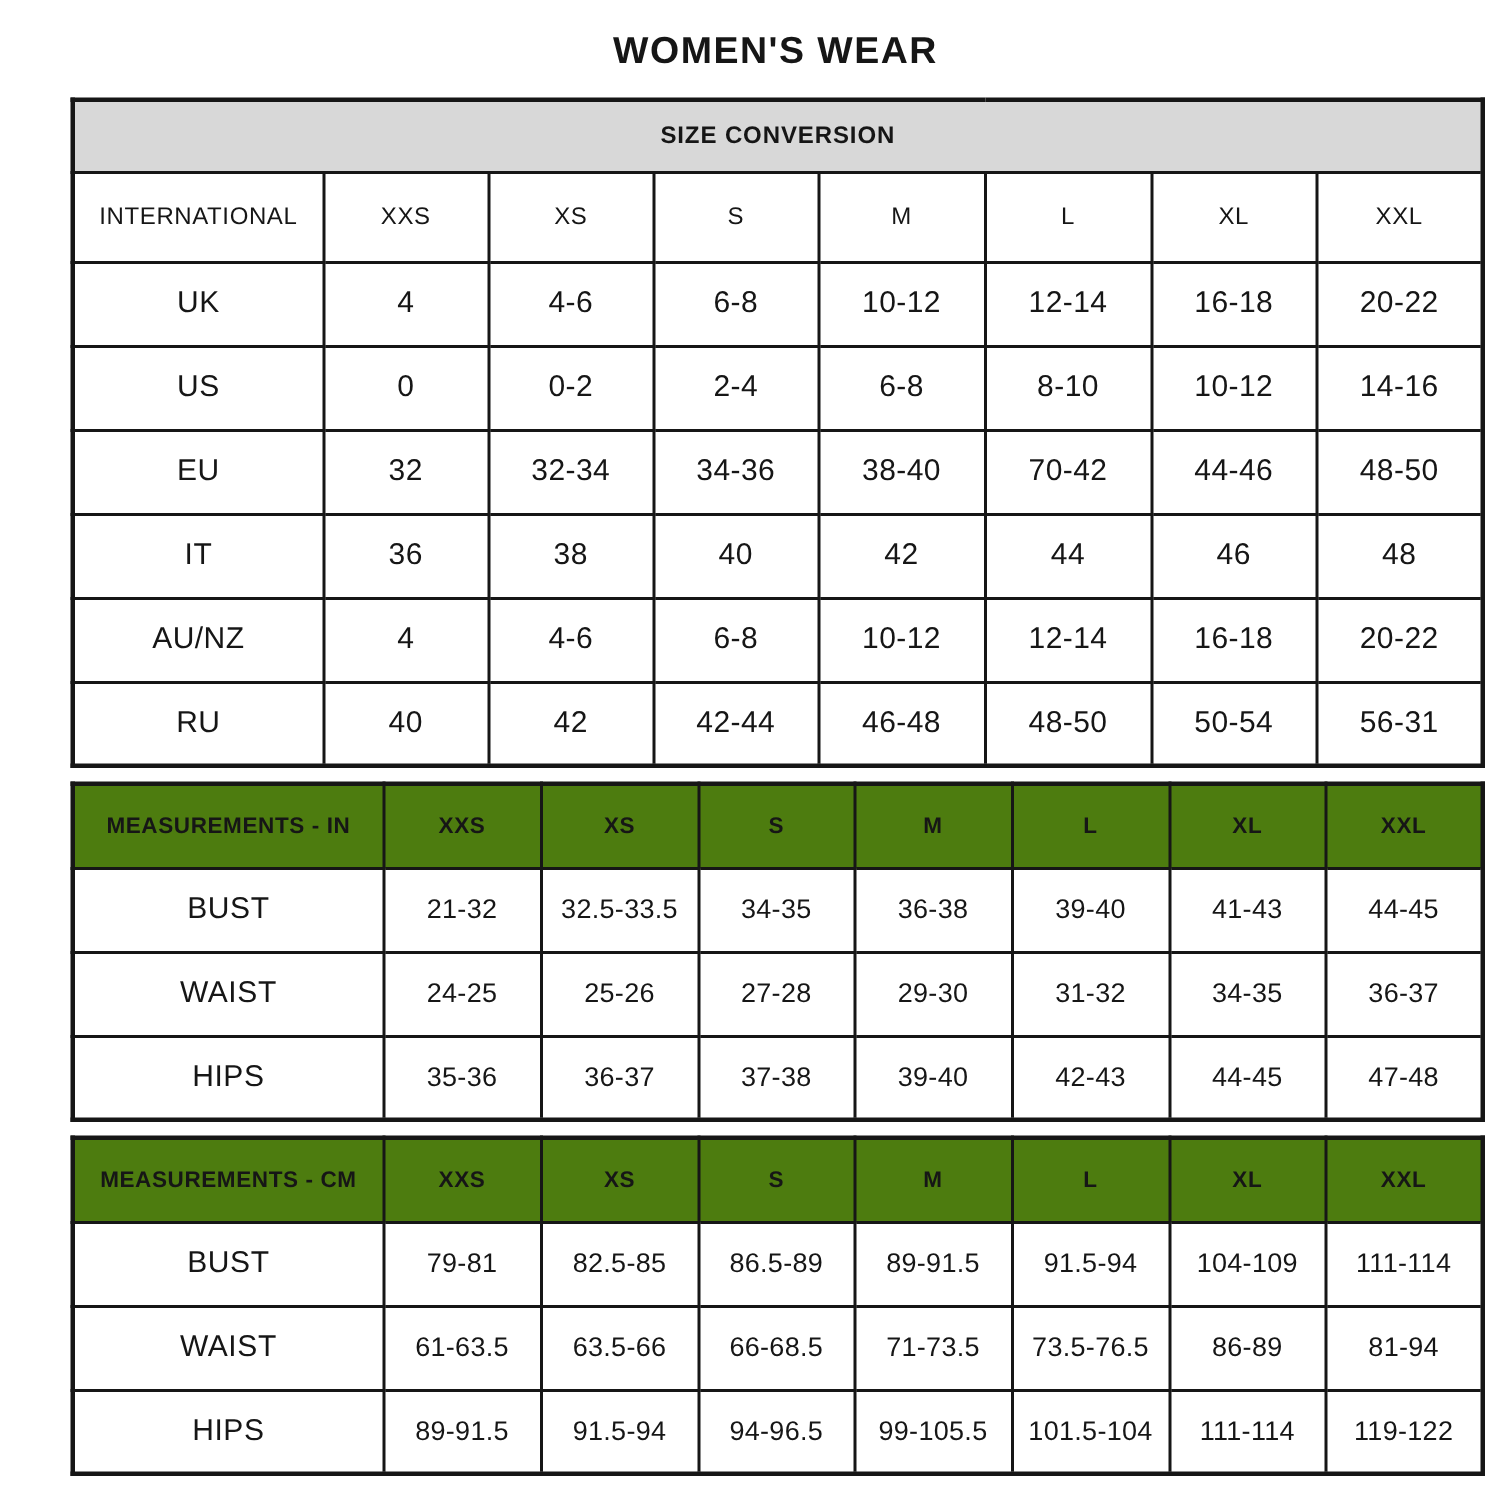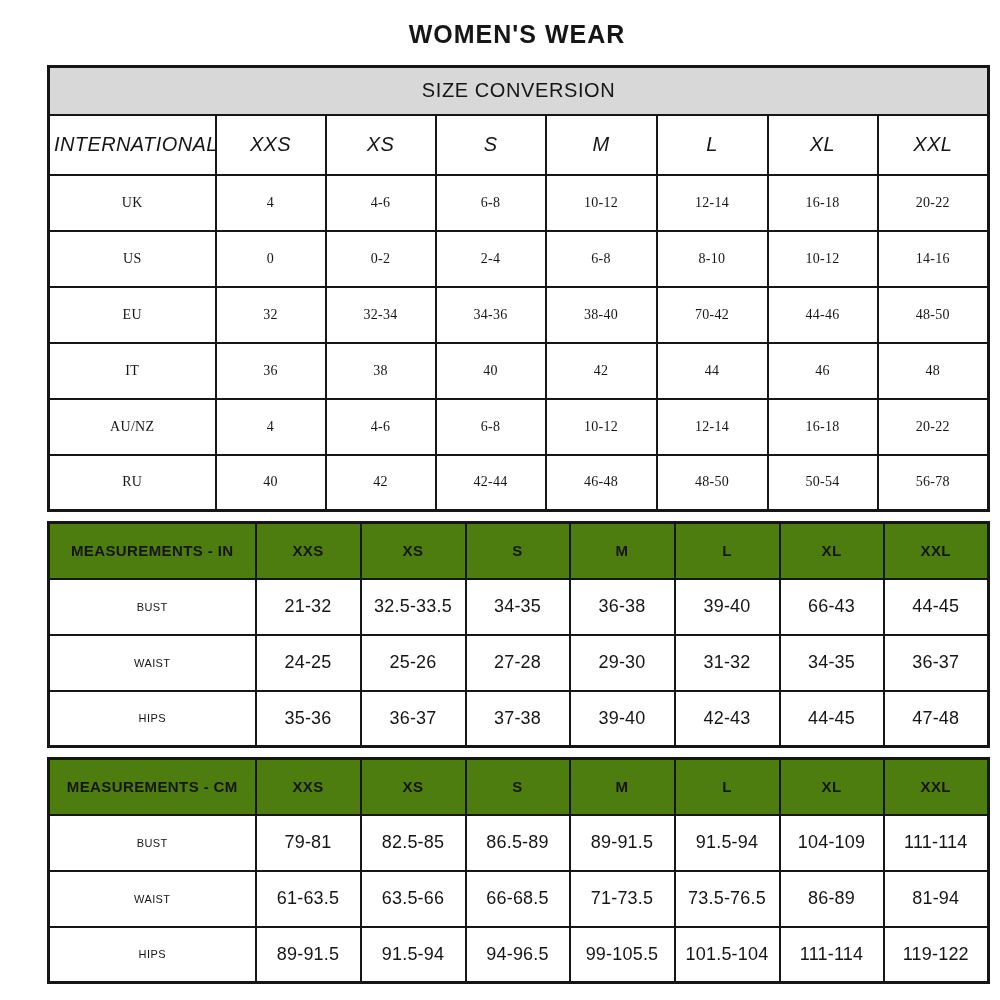--- a/index.html
+++ b/index.html
@@ -34,36 +34,36 @@
     border: 2px solid #161616;
     text-align: center;
     vertical-align: middle;
     padding: 2px 4px;
     font-weight: normal;
   }
   
   .banner-cell {
     background: #d8d8d8;
     height: 48px;
-    font-weight: 400;
-    font-size: 20px;
+    font-weight: 700;
+    font-size: 16px;
     letter-spacing: 0.6px;
   }
-  .conv .hdr-row td { height: 60px; font-size: 20px; letter-spacing: 0.4px; font-style: italic; }
-  .conv .data-row td { height: 56px; font-size: 14px; letter-spacing: 0.3px; font-family: Liberation Serif, serif; }
+  .conv .hdr-row td { height: 60px; font-size: 16px; letter-spacing: 0.4px; }
+  .conv .data-row td { height: 56px; font-size: 20px; letter-spacing: 0.3px; }
   
   .meas { margin-top: 9px; }
   .meas th.m-head {
     background: #4d7c0f;
     height: 56px;
     font-weight: 700;
     font-size: 15px;
     letter-spacing: 0.4px;
   }
-  .meas td.row-label { height: 56px; font-size: 11px; letter-spacing: 0.4px; }
+  .meas td.row-label { height: 56px; font-size: 20px; letter-spacing: 0.4px; }
   .meas td.m-val { height: 56px; font-size: 18px; letter-spacing: 0.2px; }
 </style>
 </head>
 <body>
 
 <div class="page">
   <h1 class="page-title">WOMEN'S WEAR</h1>
 
   <table class="conv">
     <colgroup>
@@ -141,21 +141,21 @@
           <td>20-22</td>
         </tr>
         <tr class="data-row">
           <td>RU</td>
           <td>40</td>
           <td>42</td>
           <td>42-44</td>
           <td>46-48</td>
           <td>48-50</td>
           <td>50-54</td>
-          <td>56-78</td>
+          <td>56-31</td>
         </tr>
       </tbody>
   </table>
 
   <table class="meas">
     <colgroup>
       <col style="width:207px">
       <col style="width:105px">
         <col style="width:105px">
         <col style="width:104px">
@@ -175,21 +175,21 @@
           <th class="m-head">XL</th>
           <th class="m-head">XXL</th>
         </tr>
         <tr>
           <td class="row-label">BUST</td>
           <td class="m-val">21-32</td>
           <td class="m-val">32.5-33.5</td>
           <td class="m-val">34-35</td>
           <td class="m-val">36-38</td>
           <td class="m-val">39-40</td>
-          <td class="m-val">66-43</td>
+          <td class="m-val">41-43</td>
           <td class="m-val">44-45</td>
         </tr>
         <tr>
           <td class="row-label">WAIST</td>
           <td class="m-val">24-25</td>
           <td class="m-val">25-26</td>
           <td class="m-val">27-28</td>
           <td class="m-val">29-30</td>
           <td class="m-val">31-32</td>
           <td class="m-val">34-35</td>

